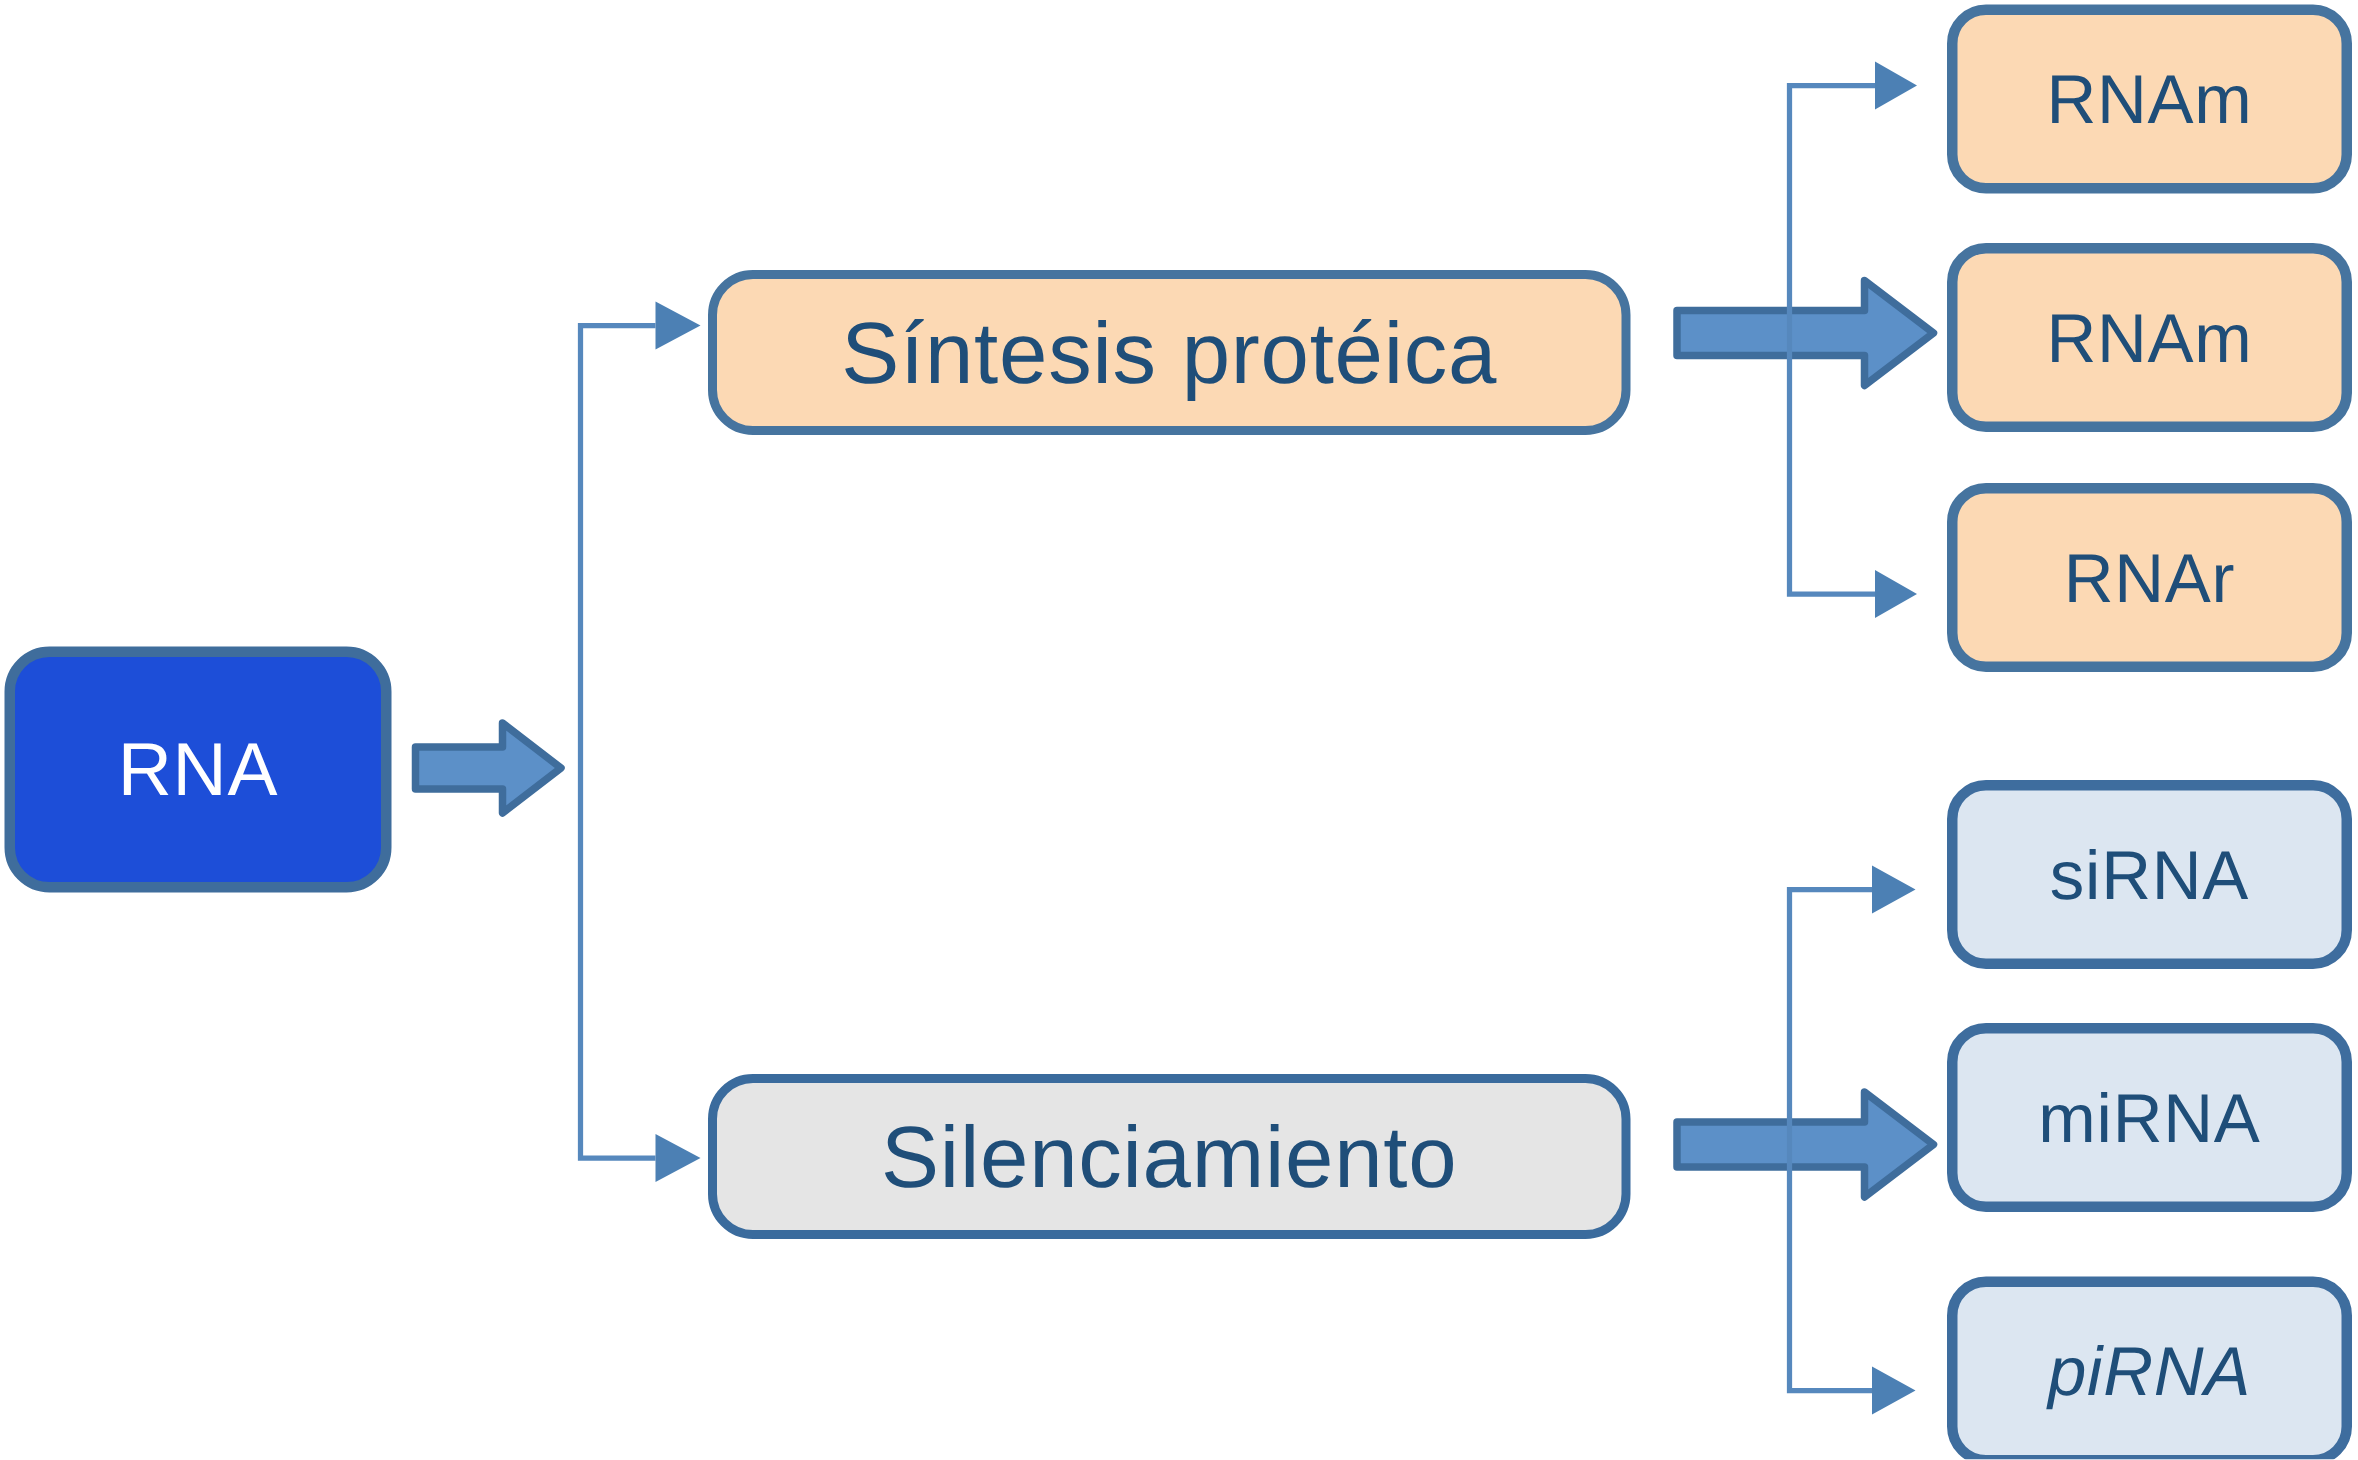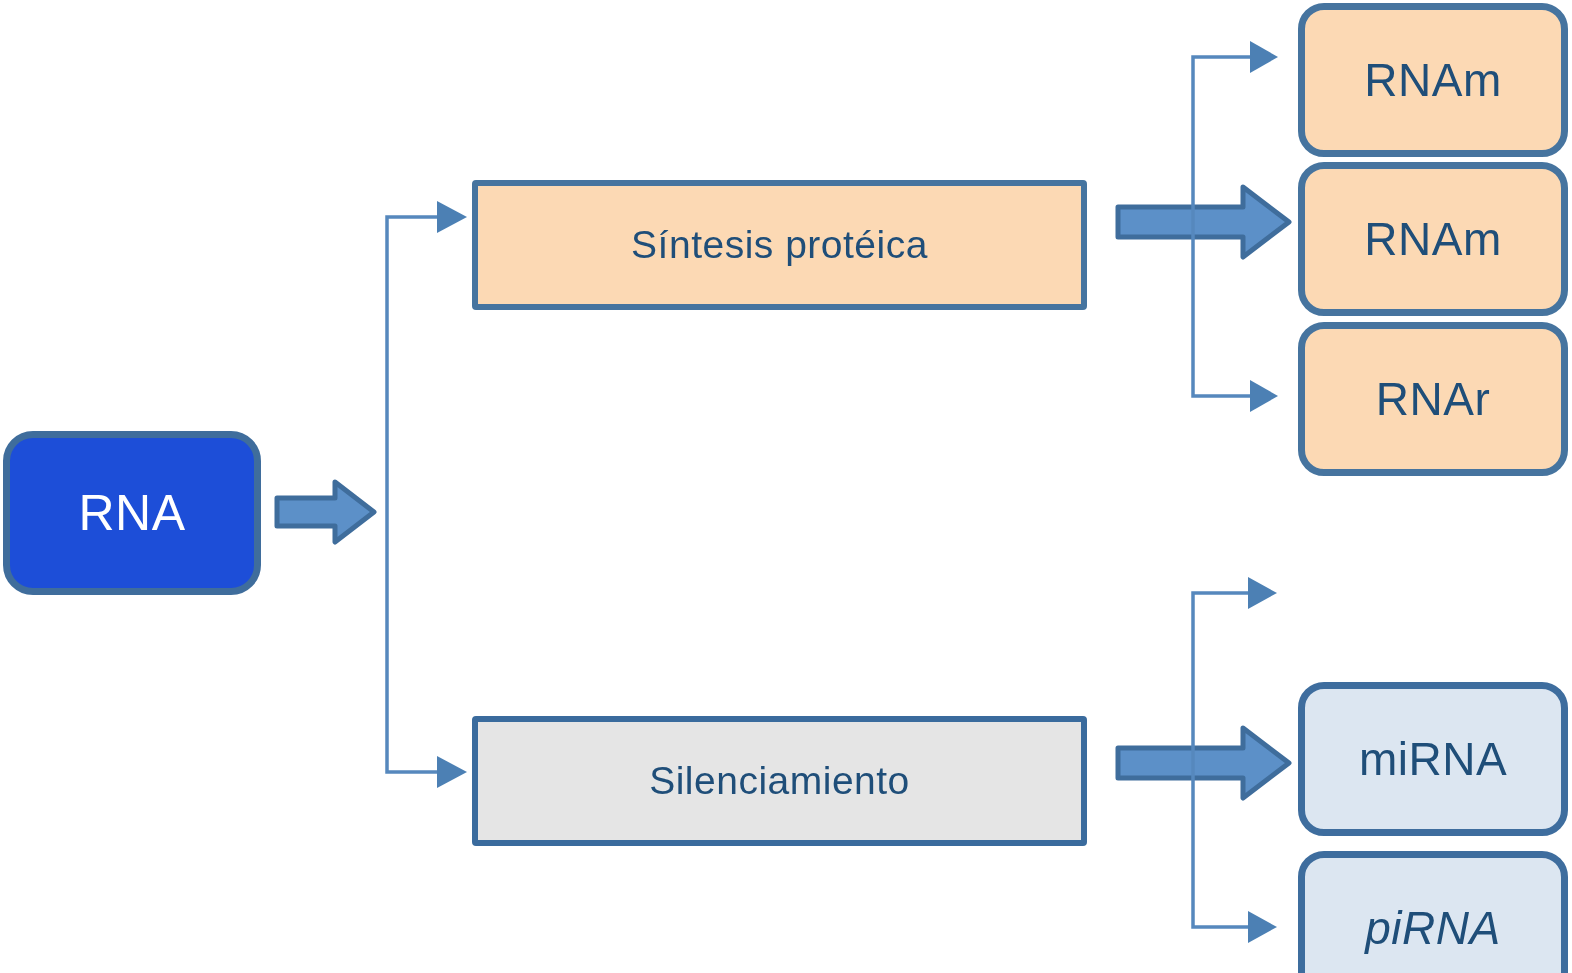--- a/index.html
+++ b/index.html
@@ -32,29 +32,29 @@
   .node-root {
     left: 3px; top: 431px; width: 258px; height: 164px;
     background: #1d4ed8;
     border: 7px solid #3F6D9C;
     border-radius: 30px;
     color: #ffffff;
     font-size: 50px;
   }
   
   .node-branch {
-    width: 615px; height: 130px;
-    border-radius: 4px;
-    font-size: 39px;
+    width: 615px; height: 110px;
+    border-radius: 30px;
+    font-size: 58px;
   }
   .node-sintesis { left: 472px; top: 180px; background: #FCD9B4; border: 6px solid #46749F; }
   .node-silenciamiento { left: 472px; top: 716px; background: #e5e5e5; border: 6px solid #3A6B9D; }
   
   .node-leaf {
-    left: 1298px; width: 270px; height: 154px;
+    left: 1298px; width: 270px; height: 126px;
     border-radius: 26px;
   }
   .leaf-peach { background: #FCD9B4; border: 7px solid #46749F; }
   .leaf-blue  { background: #DCE6F1; border: 7px solid #3E6D9E; }
   .node-rnam  { top: 3px; }
   .node-rnat  { top: 162px; }
   .node-rnar  { top: 322px; }
   .node-sirna { top: 520px; }
   .node-mirna { top: 682px; text-align: right; }
   .node-pirna { top: 851px; font-style: italic; }
@@ -103,20 +103,23 @@
   <div class="node node-leaf leaf-peach node-rnam">
     <span>RNAm</span>
   </div>
   <div class="node node-leaf leaf-peach node-rnat">
     <span>RNAm</span>
   </div>
   <div class="node node-leaf leaf-peach node-rnar">
     <span>RNAr</span>
   </div>
 
+  <div class="node node-leaf leaf-blue node-sirna">
+    <span>siRNA</span>
+  </div>
   <div class="node node-leaf leaf-blue node-mirna">
     <span>miRNA</span>
   </div>
   <div class="node node-leaf leaf-blue node-pirna">
     <span>piRNA</span>
   </div>
 
 </div>
 
 </body></html>

